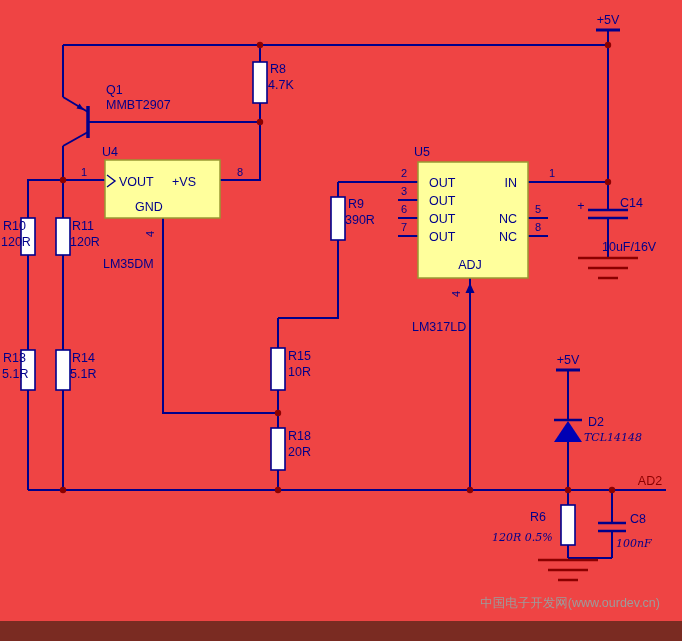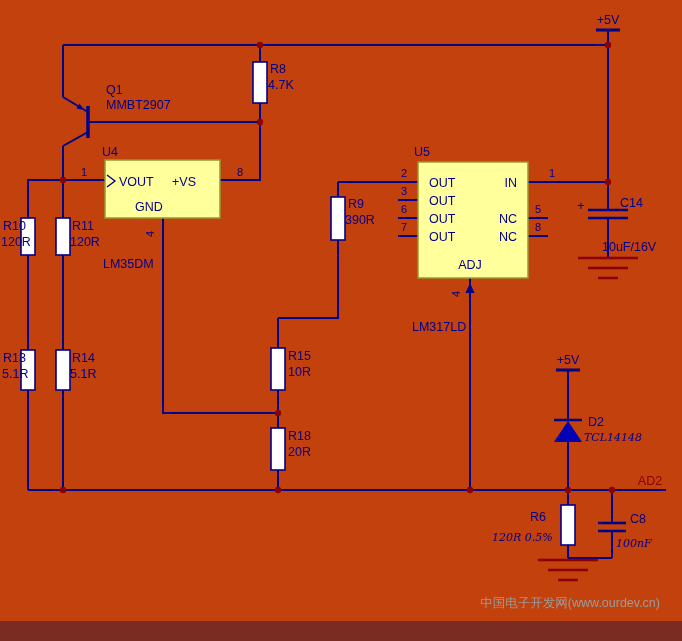--- a/index.html
+++ b/index.html
@@ -1,16 +1,16 @@
 <!DOCTYPE html>
 <html style="--wire: #00008B; --ic-fill: #FFFF9C; --ic-border: #999933; --junction: #8B0000; --label: #00008B; --net-label: #8B0000; --ground: #8B0000; --diode: #0000B4; --watermark: #9C9C9C; --footer-bar: #7A2B22;"><head>
 <meta charset="utf-8">
 <style>
   html,body{margin:0;padding:0;background:#fff;}
-  .stage{position:relative;width:682px;height:641px;background:#c2410c;overflow:hidden;}
+  .stage{position:relative;width:682px;height:641px;background:#ef4444;overflow:hidden;}
   svg{display:block;font-family:"Liberation Sans",sans-serif;}
   .wire{stroke:var(--wire,#00008B);stroke-width:2;fill:none;}
   .pbar{stroke:var(--wire,#00008B);stroke-width:3;fill:none;}
   .tbar{stroke:var(--wire,#00008B);stroke-width:3.5;fill:none;}
   .plate{stroke:var(--wire,#00008B);stroke-width:2.5;fill:none;}
   .comp-box{fill:var(--ic-fill,#FFFF9C);stroke:var(--ic-border,#999933);stroke-width:1.5;}
   .res-box{fill:#ffffff;stroke:var(--wire,#00008B);stroke-width:1.6;}
   .dot{fill:var(--junction,#8B0000);stroke:none;}
   .gnd{stroke:var(--ground,#8B0000);stroke-width:2.5;fill:none;}
   .arrow{fill:var(--wire,#00008B);stroke:none;}

